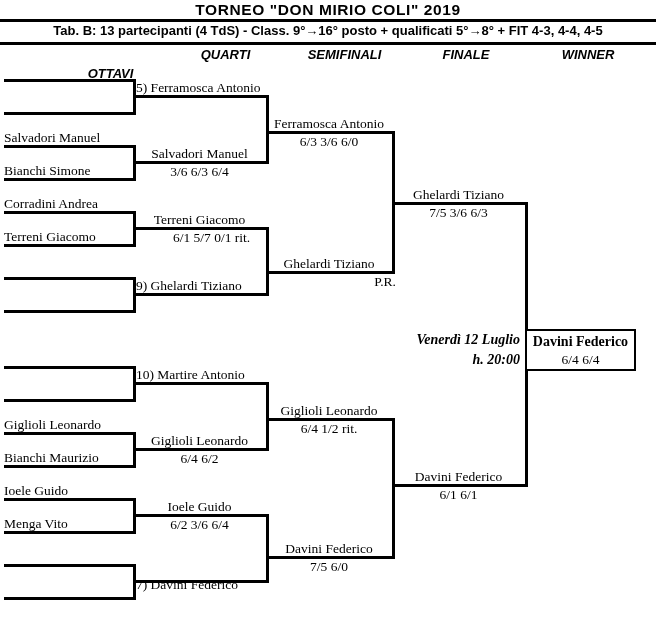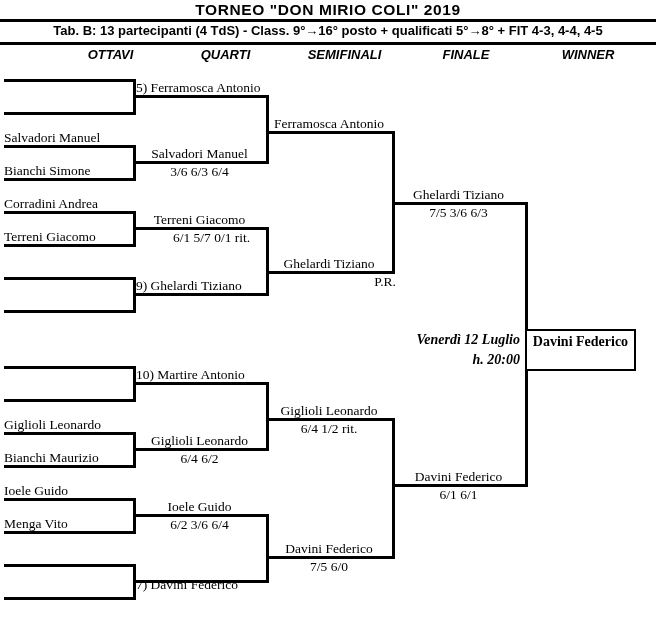--- a/index.html
+++ b/index.html
@@ -136,21 +136,21 @@
 </head>
 <body>
 
 <div id="sheet">
 
   <div class="title">TORNEO "DON  MIRIO  COLI"  2019</div>
   <div class="rule" style="top:19px; height:3px;"></div>
   <div class="subtitle">Tab. B: 13 partecipanti (4 TdS) - Class. 9°→16° posto + qualificati 5°→8° + FIT 4-3, 4-4, 4-5</div>
   <div class="rule" style="top:42px; height:3px;"></div>
 
-  <div class="colhead" style="left:28px;  width:165px;">OTTAVI</div>
+  <div class="colhead" style="left:28px;  width:165px;margin-top:19px;">OTTAVI</div>
   <div class="colhead" style="left:133px; width:185px;">QUARTI</div>
   <div class="colhead" style="left:386px; width:160px;">FINALE</div>
   <div class="colhead" style="left:252px; width:185px;">SEMIFINALI</div>
   <div class="colhead" style="left:508px; width:160px;">WINNER</div>
 
   <div class="hline" style="left:4px; top:79px;  width:130px;"></div>
   <div class="hline" style="left:4px; top:112px; width:130px;"></div>
   <div class="hline" style="left:4px; top:145px; width:130px;"></div>
   <div class="hline" style="left:4px; top:178px; width:130px;"></div>
   <div class="hline" style="left:4px; top:211px; width:130px;"></div>
@@ -225,20 +225,21 @@
   <div class="vline" style="left:266px; top:227px; height:69px;"></div>
   <div class="vline" style="left:266px; top:382px; height:69px;"></div>
   <div class="vline" style="left:266px; top:514px; height:69px;"></div>
 
   <div class="hline" style="left:266px; top:131px; width:126px;"></div>
   <div class="hline" style="left:266px; top:271px; width:126px;"></div>
   <div class="hline" style="left:266px; top:418px; width:126px;"></div>
   <div class="hline" style="left:266px; top:556px; width:126px;"></div>
 
   <div class="nm ctr" style="left:262px; top:116px; width:134px;">Ferramosca Antonio</div>
+  <div class="sc" style="left:262px; top:134px; width:134px;">6/3  3/6  6/0</div>
 
   <div class="nm ctr" style="left:262px; top:256px; width:134px;">Ghelardi Tiziano</div>
   <div class="sc" style="left:262px; top:274px; width:134px;text-align:right;">P.R.</div>
 
   <div class="nm ctr" style="left:262px; top:403px; width:134px;">Giglioli Leonardo</div>
   <div class="sc" style="left:262px; top:421px; width:134px;">6/4  1/2  rit.</div>
 
   <div class="nm ctr" style="left:262px; top:541px; width:134px;">Davini Federico</div>
   <div class="sc" style="left:262px; top:559px; width:134px;">7/5  6/0</div>
 
@@ -254,15 +255,16 @@
   <div class="nm ctr" style="left:390px; top:469px; width:137px;">Davini Federico</div>
   <div class="sc" style="left:390px; top:487px; width:137px;">6/1  6/1</div>
 
   <div class="datenote" style="left:396px; top:330px; width:124px;">Venerdì 12 Luglio</div>
   <div class="datenote" style="left:396px; top:350px; width:124px;">h. 20:00</div>
 
   <div class="vline" style="left:525px; top:202px; height:285px;"></div>
 
   <div class="winbox" style="left:525px; top:329px; width:111px; height:42px; padding-top:1px;">
     <div class="wname">Davini  Federico</div>
+    <div class="wscore">6/4  6/4</div>
   </div>
 
 </div>
 
 </body></html>

